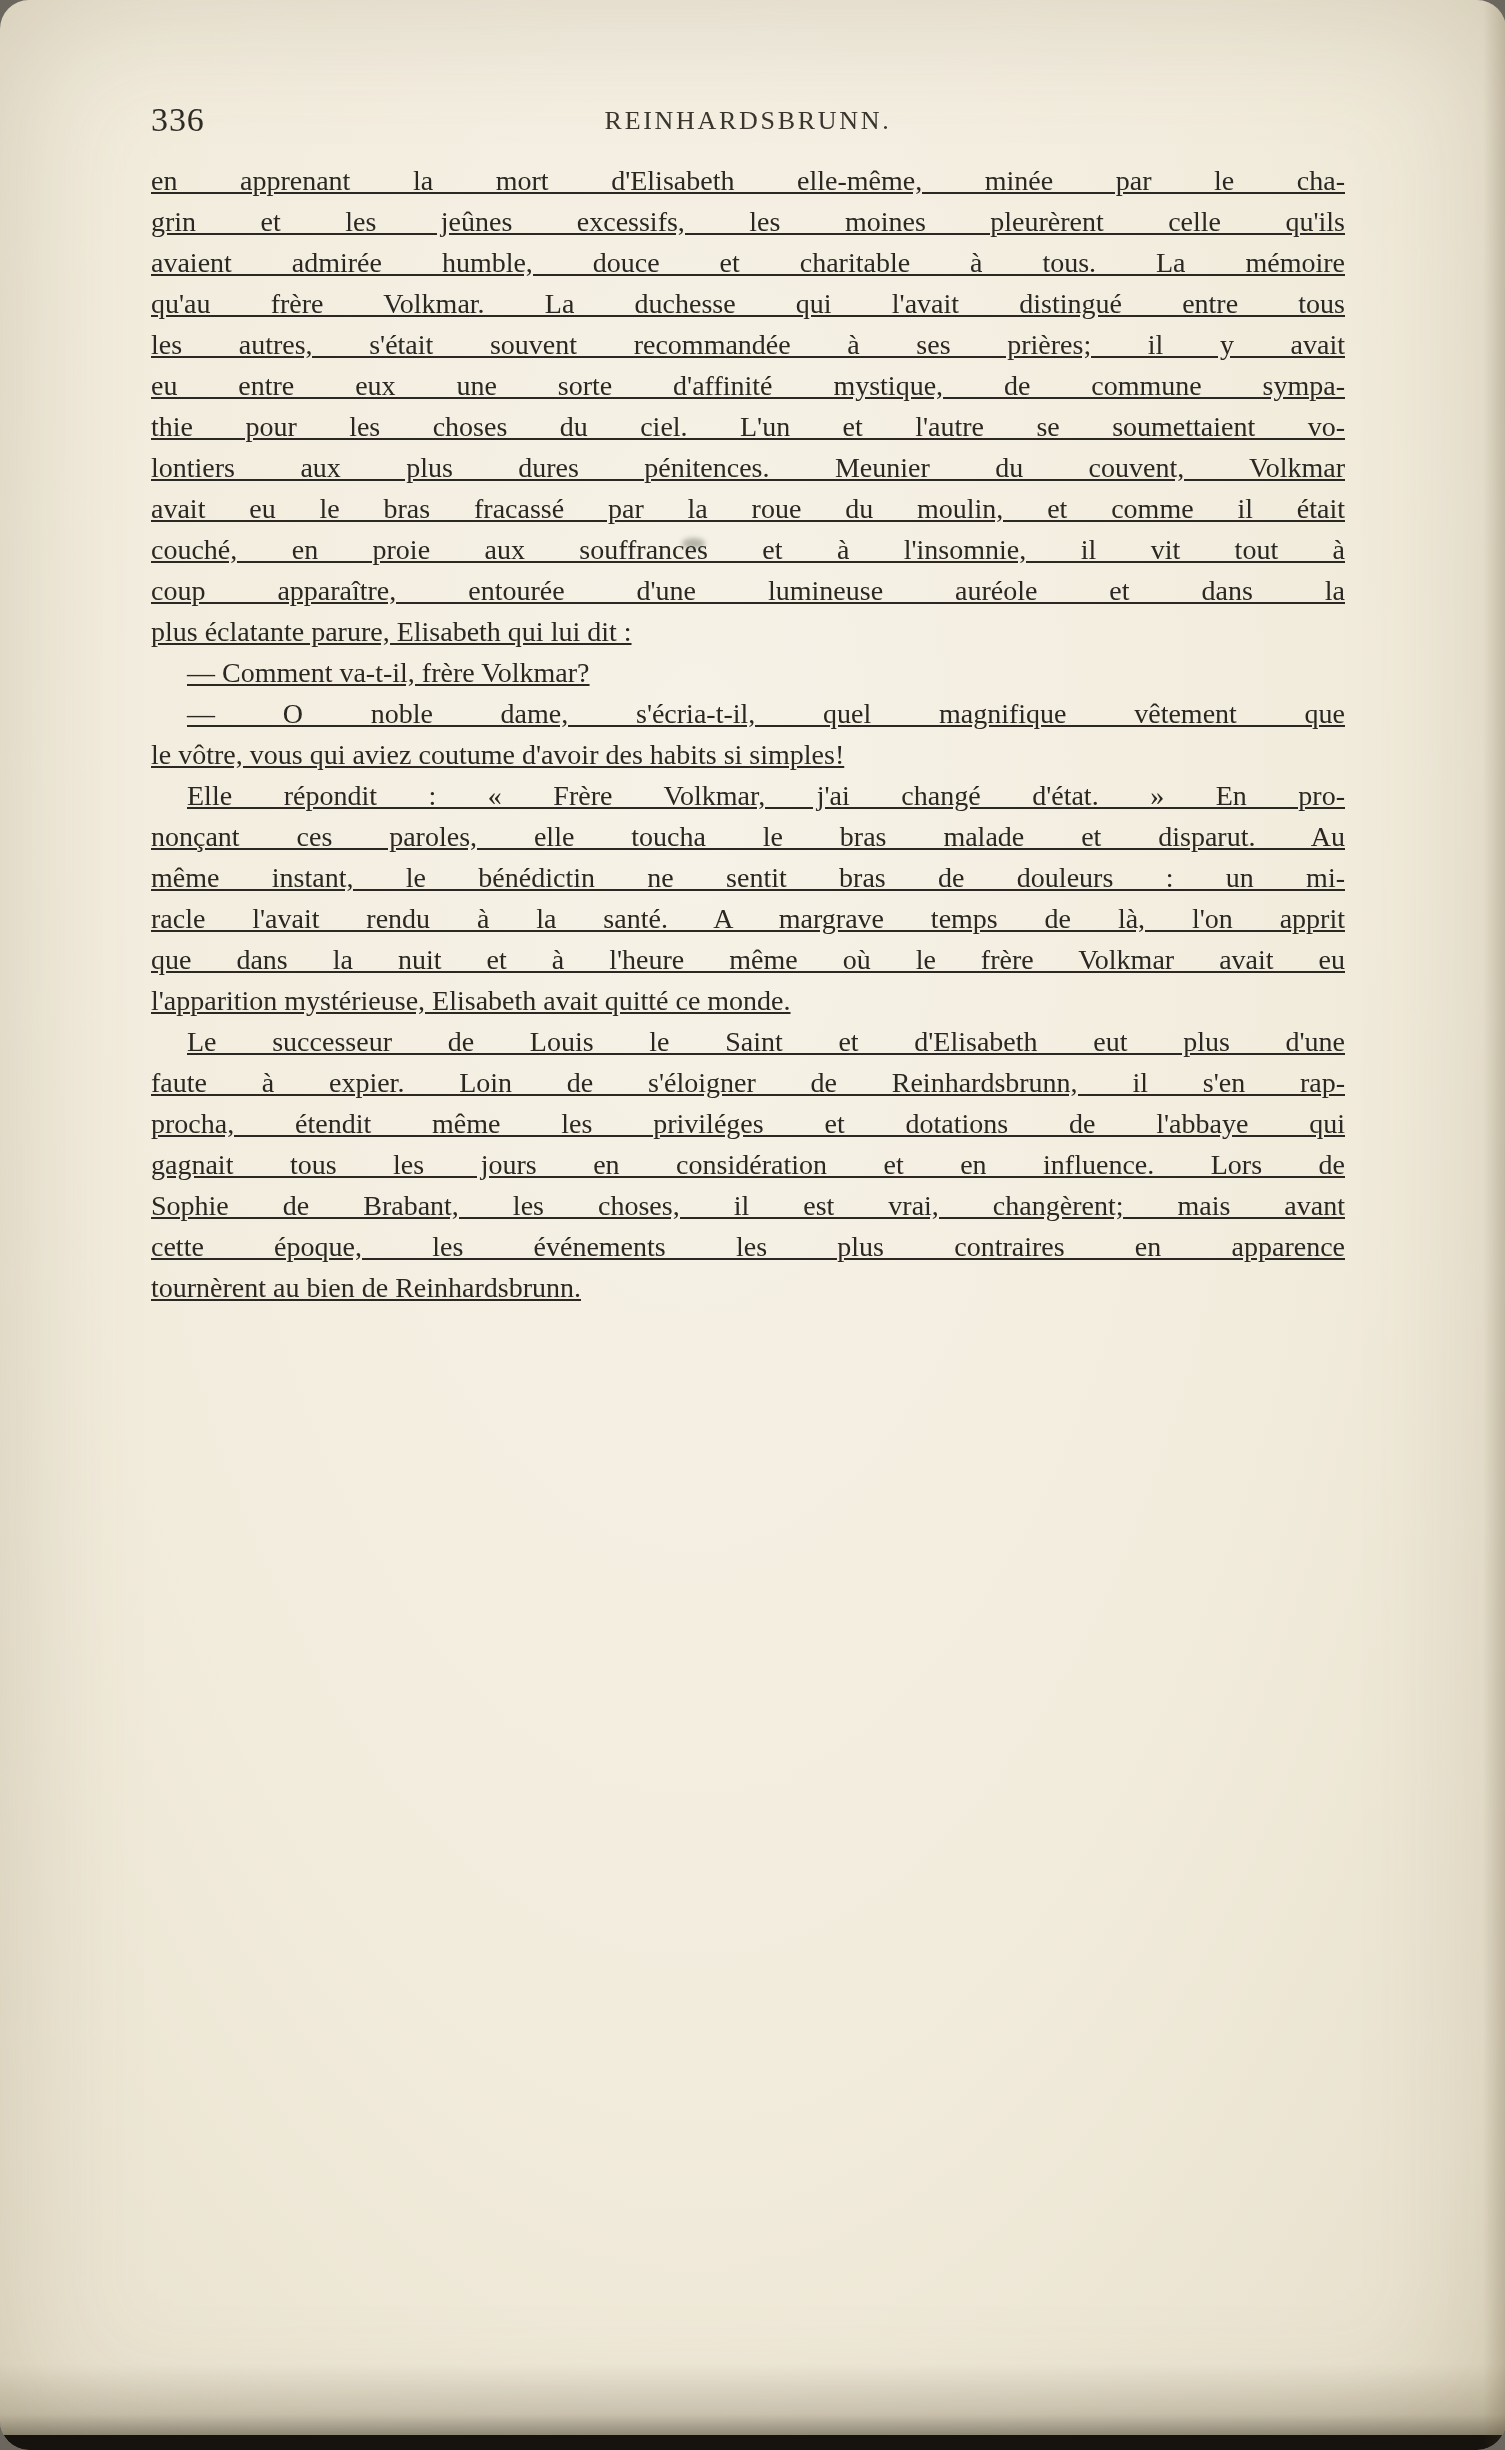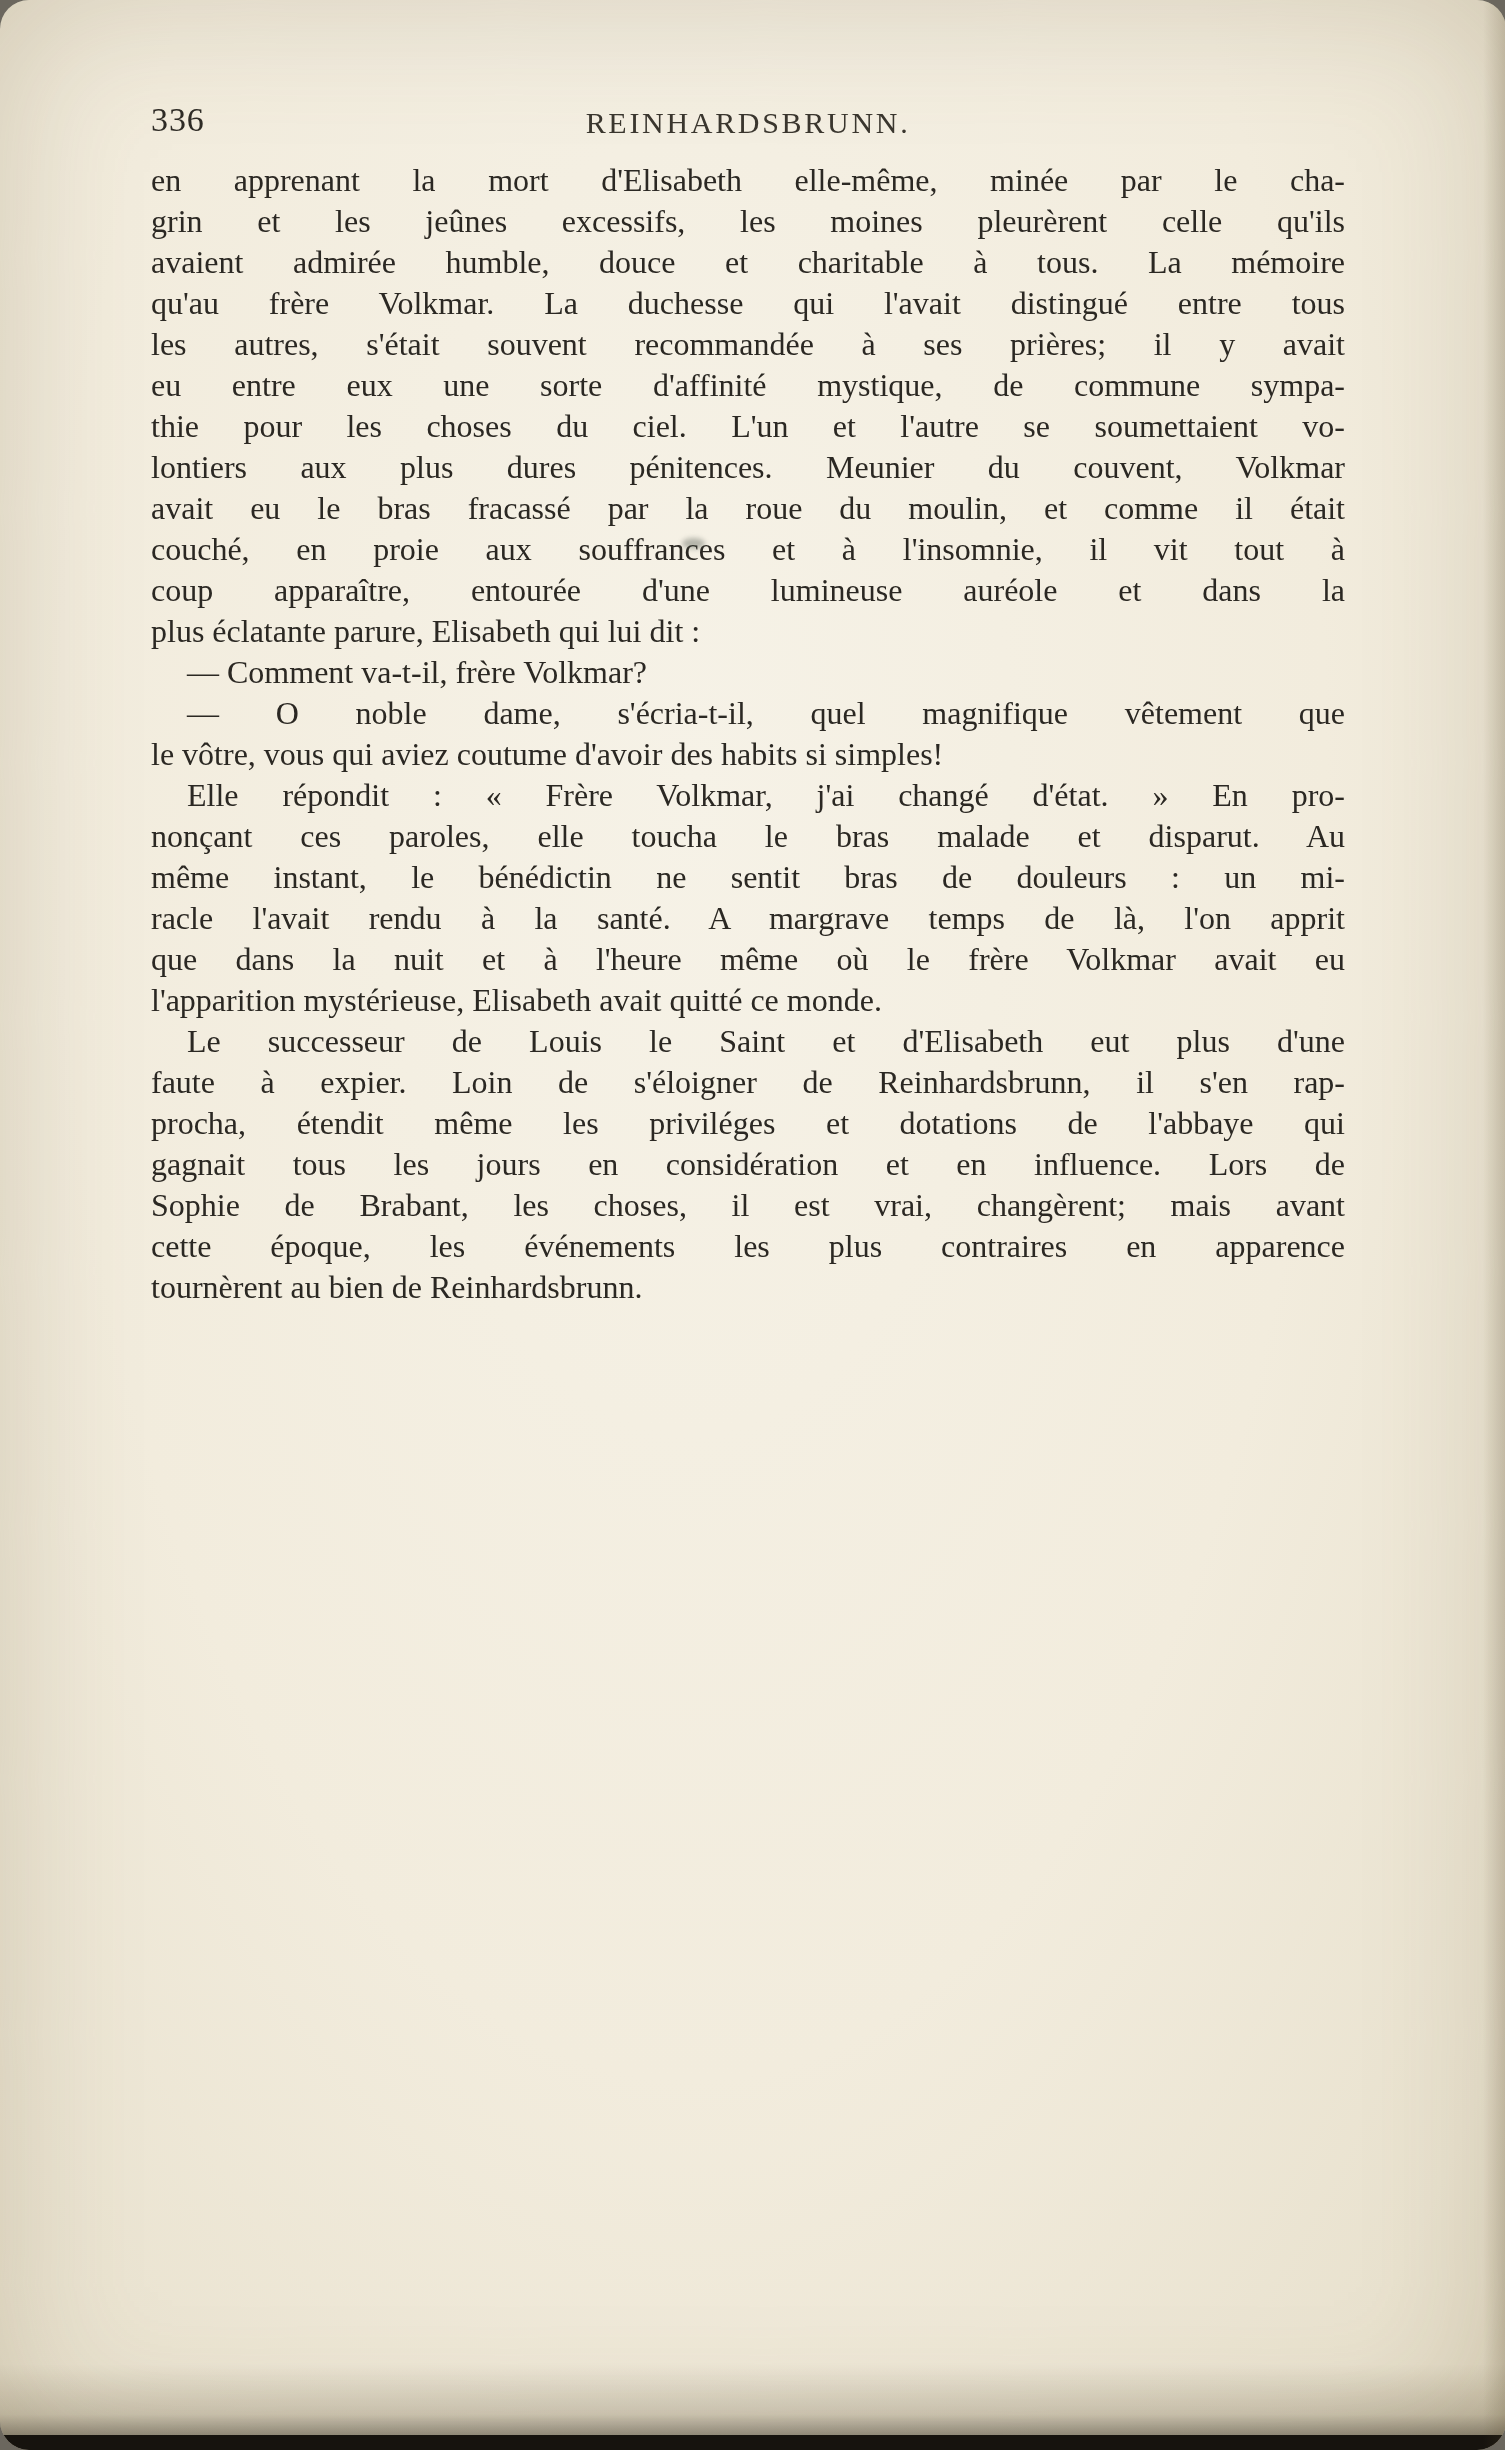--- a/index.html
+++ b/index.html
@@ -34,32 +34,33 @@
     font-size: 34px;
     letter-spacing: 0.9px;
     color: #2e2b25;
   }
   .running-title {
     position: absolute;
     left: 0;
     right: 0;
     top: 5.4px;
     text-align: center;
-    font-size: 30px;
+    font-size: 26px;
     letter-spacing: 2.7px;
     color: #3a362e;
   }
   .text-block {
     position: absolute;
     top: 160px;
     left: 151px;
     width: 1194px;
-    font-size: 32px;
+    font-size: 28px;
     line-height: 41px;
     color: #2b2823;
+    text-decoration: underline;
   }
   .para { margin: 0; }
   .line {
     text-align: justify;
     text-align-last: justify;
   }
   .line.last {
     text-align-last: left;
   }
   .para.indent .line:first-child {

